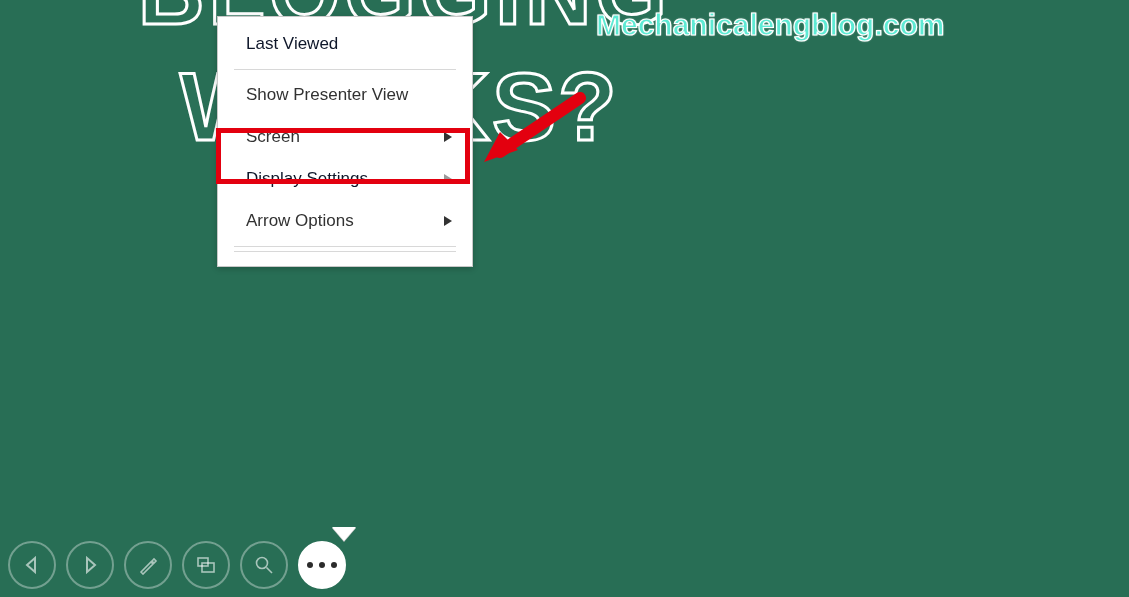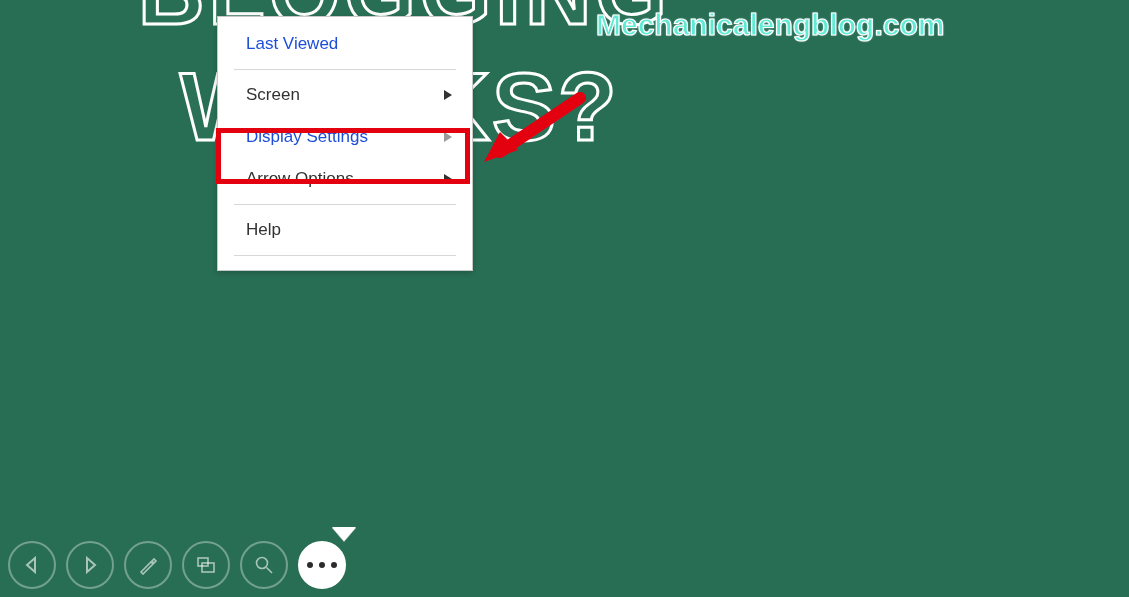--- a/index.html
+++ b/index.html
@@ -56,21 +56,21 @@
     border: 1px solid #c8c8c8;
     box-shadow: 0 2px 6px rgba(0,0,0,.2);
     padding: 6px 0 10px 0;
   }
   .menu .item {
     position: relative;
     padding: 11px 22px 11px 28px;
     font-size: 17px;
     color: #323232;
   }
-  .menu .item.disabled { color: #1d4ed8; }
+  .menu .item.disabled { color: #0f172a; }
   .menu .divider {
     margin: 4px 16px;
     height: 1px;
     background: #d8d8d8;
   }
   .menu .sub-arrow {
     position: absolute;
     right: 20px;
     top: 50%;
     transform: translateY(-50%);
@@ -142,20 +142,23 @@
 
 <div class="watermark">Mechanicalengblog.com</div>
 
 <div class="menu">
   <div class="item disabled">
     <span>Last Viewed</span>
   </div>
 
   <div class="divider"></div>
 
+  <div class="item">
+    <span>Show Presenter View</span>
+  </div>
 
   <div class="item">
     <span>Screen</span>
     <span class="sub-arrow">
       <svg width="8" height="10" viewBox="0 0 8 10">
           <polygon points="0,0 8,5 0,10" fill="#323232"></polygon>
         </svg>
     </span>
   </div>
 
@@ -172,23 +175,20 @@
     <span>Arrow Options</span>
     <span class="sub-arrow">
       <svg width="8" height="10" viewBox="0 0 8 10">
           <polygon points="0,0 8,5 0,10" fill="#323232"></polygon>
         </svg>
     </span>
   </div>
 
   <div class="divider"></div>
 
-  <div class="item">
-    <span>Help</span>
-  </div>
 
   <div class="divider"></div>
 
 
 </div>
 
 <div class="highlight-box"></div>
 
 <div class="menu-pointer"></div>
 

